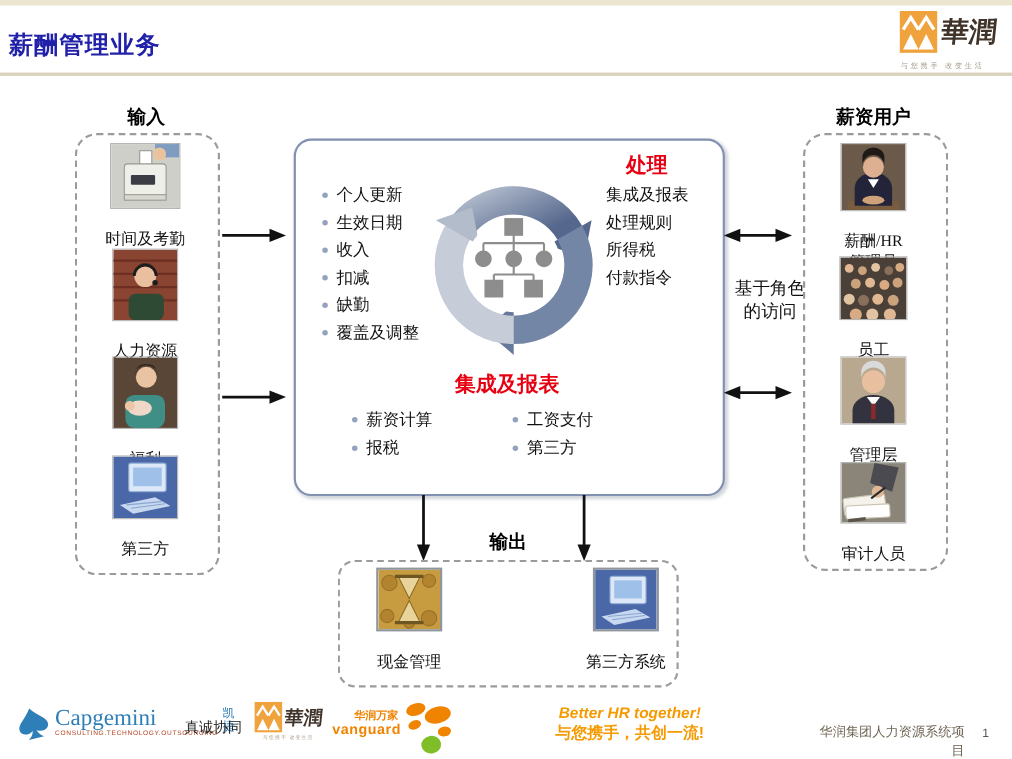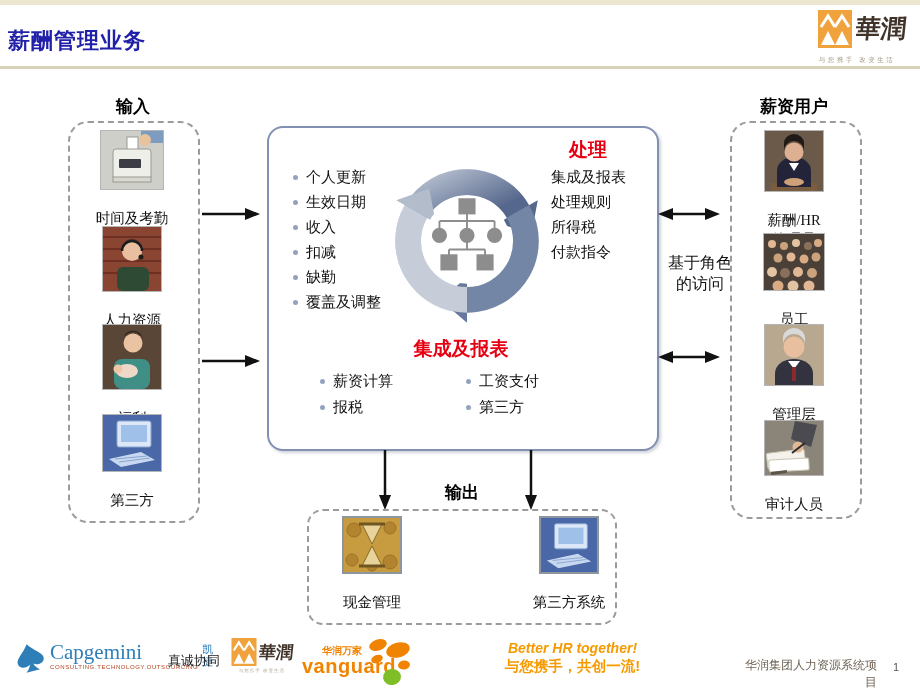--- a/index.html
+++ b/index.html
@@ -46,21 +46,21 @@
   .cap-cn{width:14px;font-size:11px;line-height:12px;color:#2e7eb8;word-break:break-all;margin-top:2px;
           font-family:"Liberation Sans",sans-serif;}
   .sincere{left:168px;top:652px;font-size:13px;color:#222;}
   .crcf{left:228px;top:638px;width:68px;display:flex;flex-direction:column;align-items:center;}
   .crcf-row{display:flex;align-items:center;gap:2px;}
   .crcf-name{font-size:17px;font-weight:bold;color:#40332a;transform:skewX(-6deg);}
   .crcf-tag{font-size:4.5px;letter-spacing:1px;color:#b0a695;font-family:"Liberation Sans",sans-serif;margin-top:2px;white-space:nowrap;}
   .vang{left:300px;top:637px;width:118px;height:52px;}
   .vang-cn{position:absolute;left:22px;top:7px;font-size:10px;font-weight:bold;color:#f08300;
            font-family:"Liberation Sans",sans-serif;}
-  .vang-en{position:absolute;left:2px;top:18px;font-size:20px;font-weight:bold;color:#f08300;
+  .vang-en{position:absolute;left:2px;top:18px;font-size:13px;font-weight:bold;color:#f08300;
            letter-spacing:.5px;font-family:"Liberation Sans",sans-serif;}
   .hr-slogan{left:490px;top:640px;width:165px;text-align:center;font-family:"Liberation Sans",sans-serif;
              color:#f59a00;font-weight:bold;}
   .hr-slogan .l1{font-size:14px;font-style:italic;}
   .hr-slogan .l2{font-size:14.5px;margin-top:1px;}
   .project{left:737px;top:657px;width:140px;font-size:12px;color:#6f6555;text-align:right;}
   .pageno{left:893px;top:661px;font-size:11px;color:#555;font-family:"Liberation Sans",sans-serif;}
 </style>
 </head>
 <body>

